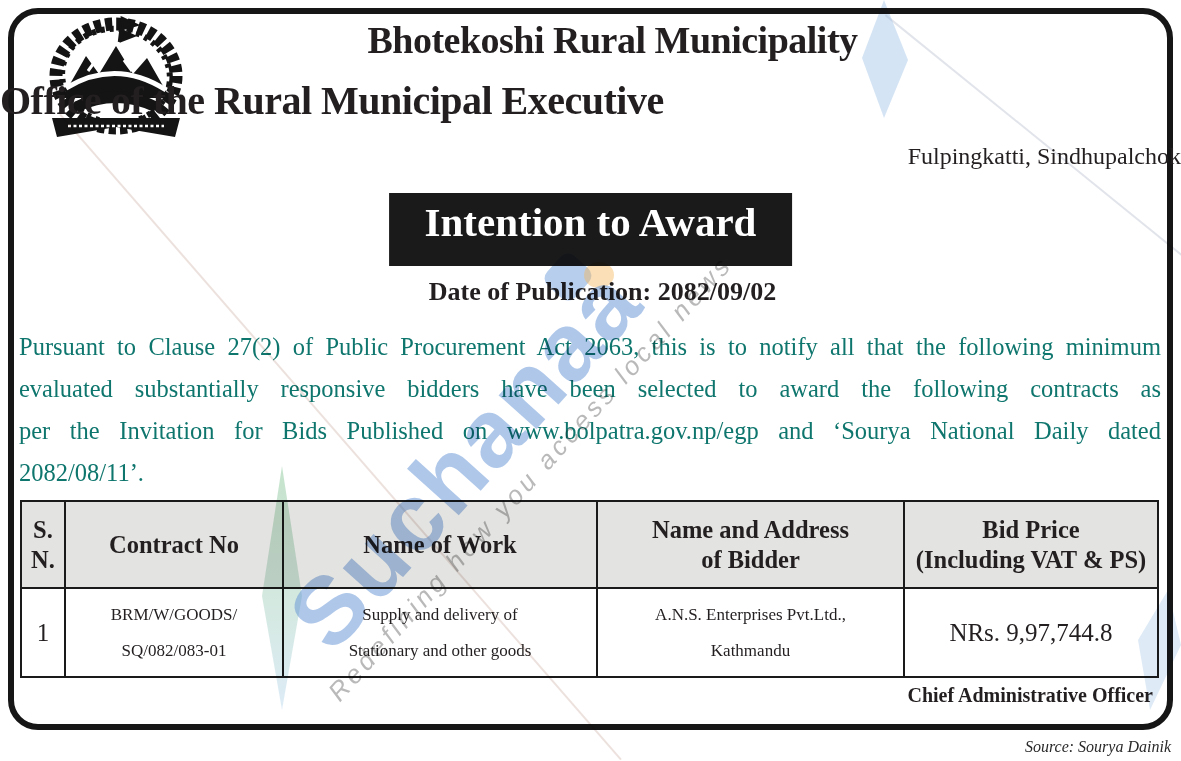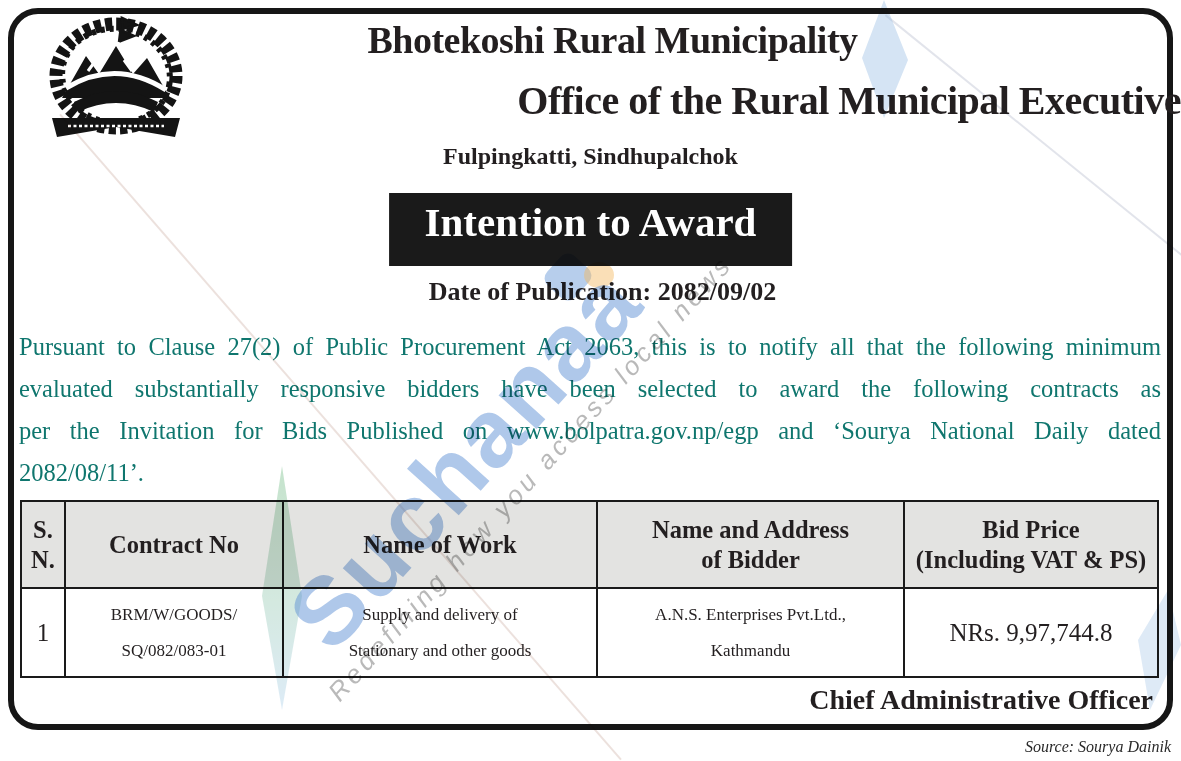--- a/index.html
+++ b/index.html
@@ -20,25 +20,25 @@
     background:transparent;
   }
   
   .emblem{position:absolute;left:26px;top:14px;width:180px;height:138px;}
   .h1{
     position:absolute;left:0;right:0;top:18px;
     text-align:center;font-size:38px;font-weight:700;letter-spacing:-0.5px;padding-left:44px;
   }
   .h2{
     position:absolute;left:0;right:0;top:77px;
-    text-align:right;font-size:40px;font-weight:700;letter-spacing:-0.5px;
+    text-align:left;font-size:40px;font-weight:700;letter-spacing:-0.5px;
   }
   .h3{
     position:absolute;left:0;right:0;top:143px;
-    text-align:center;font-size:24px;font-weight:700;
+    text-align:right;font-size:24px;font-weight:400;
   }
   .banner{
     position:absolute;top:193px;left:50%;transform:translateX(-50%);
     background:#1a1a1a;color:#ffffff;
     font-size:41px;font-weight:700;
     padding:5px 36px 20px 36px;
     white-space:nowrap;
   }
   .pubdate{
     position:absolute;left:0;right:0;top:277px;
@@ -71,21 +71,21 @@
     background:transparent;
     font-size:25px;line-height:36px;
     height:83px;
   }
   .ln{display:block;white-space:nowrap;font-size:17px;line-height:36px;}
   .hln{display:block;white-space:nowrap;}
   td.bid-price{font-size:25px;}
   
   .signature{
     position:absolute;right:28px;top:684px;
-    font-size:28px;font-weight:700;
+    font-size:20px;font-weight:700;
   }
   .source{
     position:absolute;right:10px;top:738px;
     font-family:Liberation Serif, serif;
     font-style:italic;font-size:16px;color:#2a2a2a;text-align:right;
   }
   
   .watermark{
     position:absolute;inset:0;z-index:6;
     pointer-events:none;

